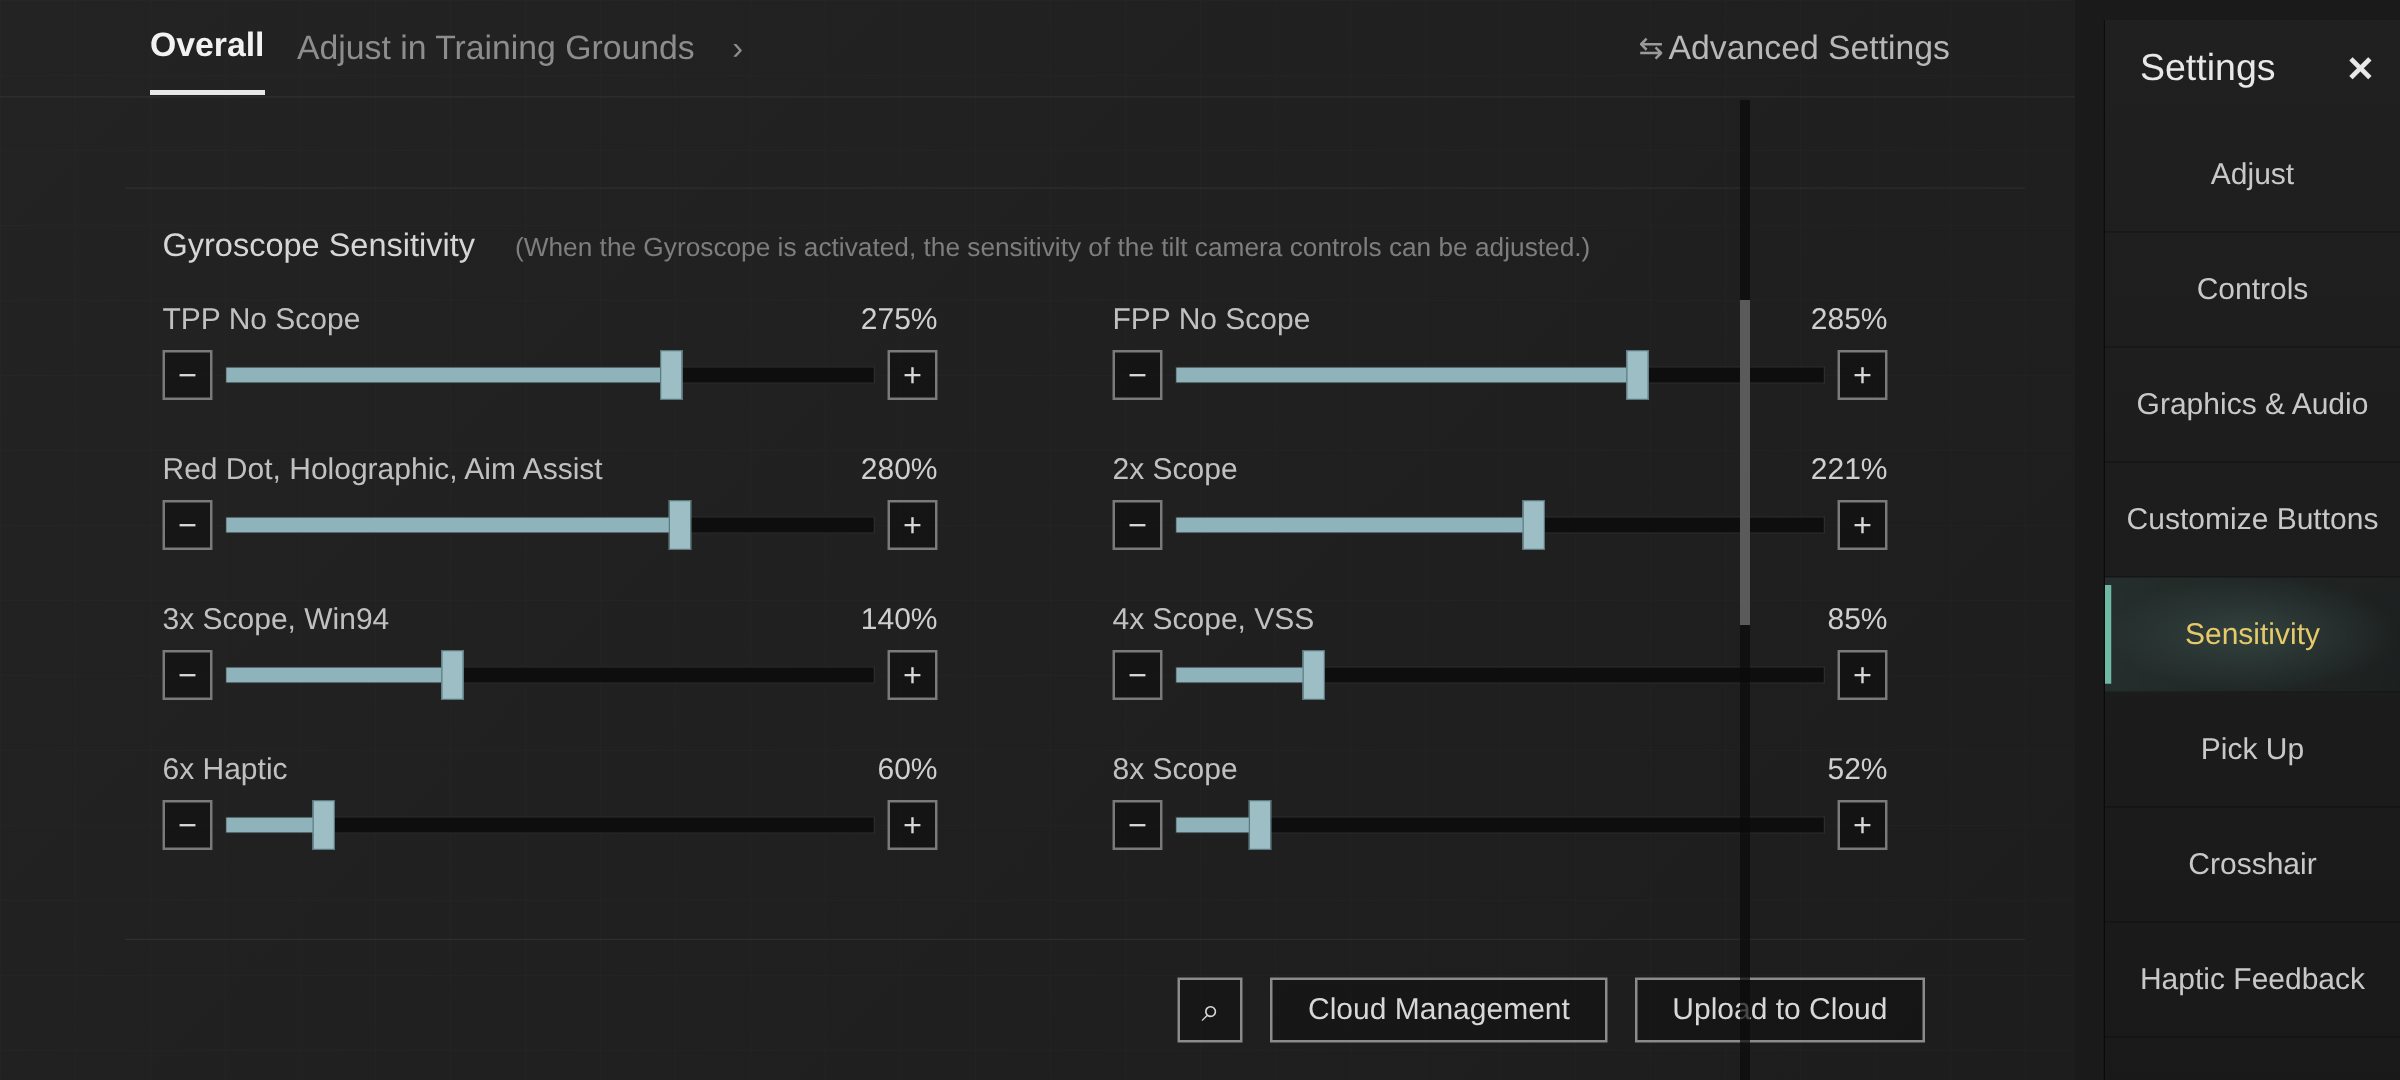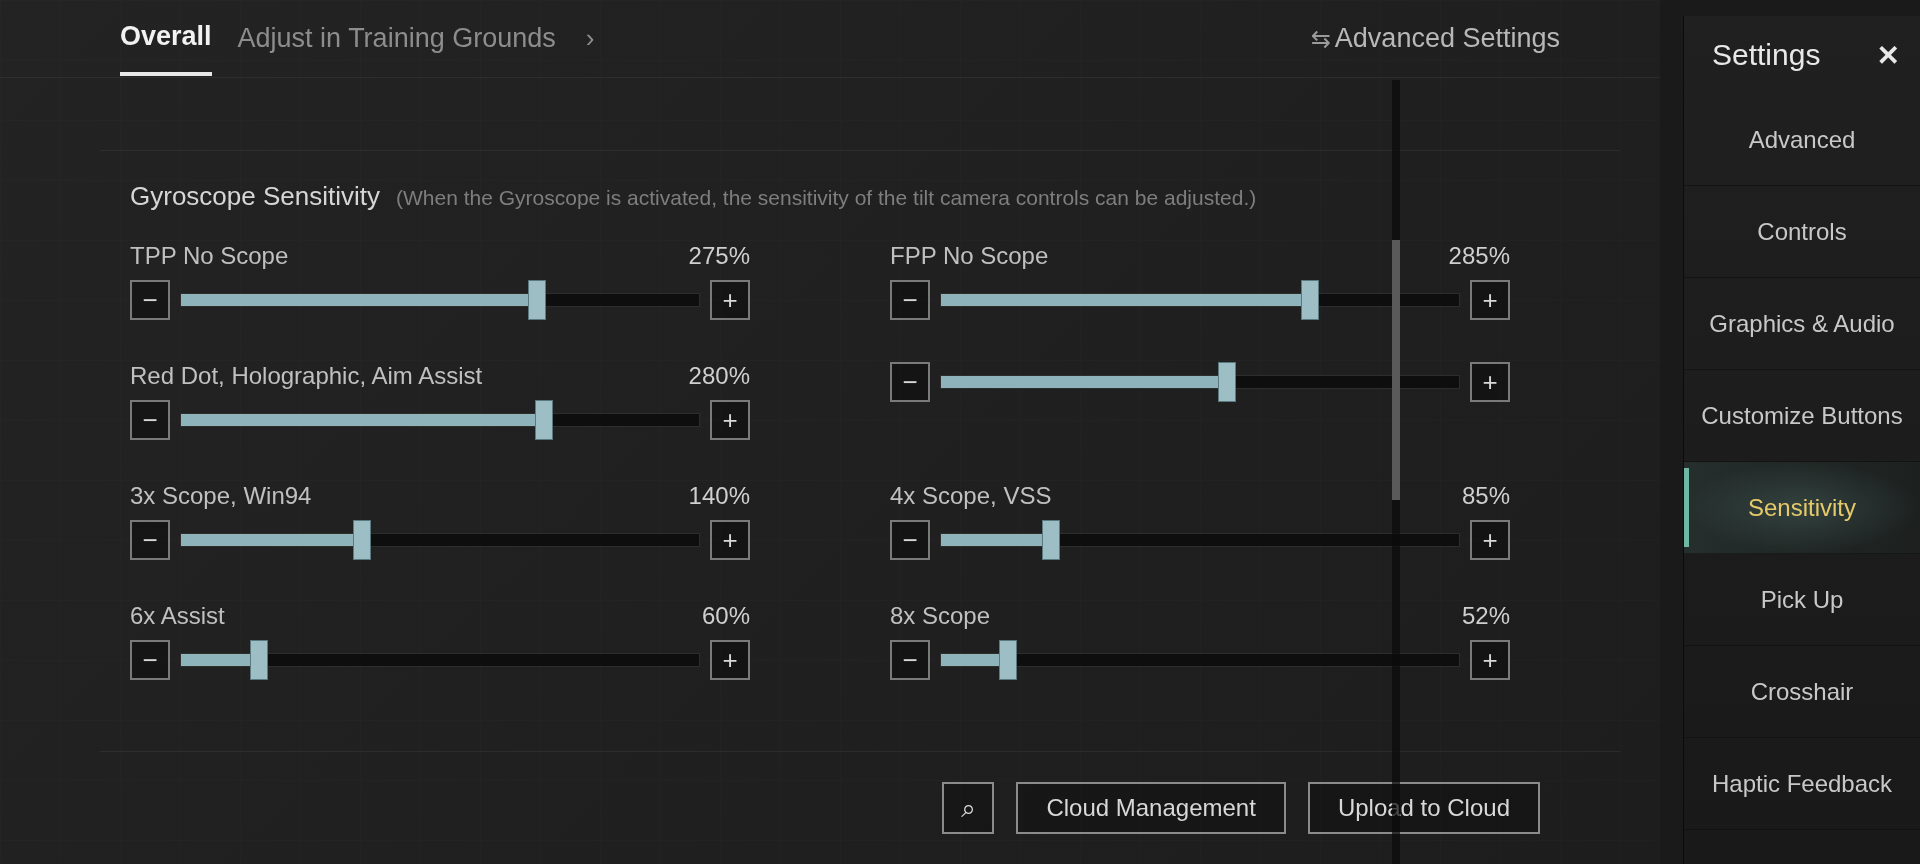--- a/index.html
+++ b/index.html
@@ -103,21 +103,21 @@
     position: absolute;
     left: 100px;
     top: 150px;
     right: 40px;
     padding: 30px 30px 40px 30px;
     border-top: 1px solid rgba(120,120,120,0.15);
   }
   .section-header {
     display: flex;
     align-items: baseline;
-    gap: 16px;
+    gap: 32px;
     margin-bottom: 30px;
   }
   .section-title {
     color: #d6d6d6;
     font-size: 26px;
     font-weight: 500;
   }
   .section-desc {
     color: #7e7e7e;
     font-size: 21px;
@@ -359,20 +359,24 @@
           <div class="slider-row">
             <div class="sq-btn">−</div>
             <div class="track">
               <div class="fill" style="width:70%"></div>
               <div class="thumb" style="left:70%"></div>
             </div>
             <div class="sq-btn">+</div>
           </div>
         </div>
         <div class="slider-block">
+          <div class="slider-top">
+            <div class="slider-label">2x Scope</div>
+            <div class="slider-value">221%</div>
+          </div>
           <div class="slider-row">
             <div class="sq-btn">−</div>
             <div class="track">
               <div class="fill" style="width:55.25%"></div>
               <div class="thumb" style="left:55.25%"></div>
             </div>
             <div class="sq-btn">+</div>
           </div>
         </div>
         <div class="slider-block">
@@ -398,21 +402,21 @@
             <div class="sq-btn">−</div>
             <div class="track">
               <div class="fill" style="width:21.25%"></div>
               <div class="thumb" style="left:21.25%"></div>
             </div>
             <div class="sq-btn">+</div>
           </div>
         </div>
         <div class="slider-block">
           <div class="slider-top">
-            <div class="slider-label">6x Assist</div>
+            <div class="slider-label">6x Haptic</div>
             <div class="slider-value">60%</div>
           </div>
           <div class="slider-row">
             <div class="sq-btn">−</div>
             <div class="track">
               <div class="fill" style="width:15%"></div>
               <div class="thumb" style="left:15%"></div>
             </div>
             <div class="sq-btn">+</div>
           </div>
@@ -447,21 +451,21 @@
 </div>
 
 <div class="right-panel">
   <div class="right-header">
     <div class="right-title">Settings</div>
     <div class="close-x">
       <span>✕</span>
     </div>
   </div>
   <div class="menu" id="right-menu">
-      <div class="menu-item">Advanced</div>
+      <div class="menu-item">Adjust</div>
       <div class="menu-item">Controls</div>
       <div class="menu-item">Graphics &amp; Audio</div>
       <div class="menu-item">Customize Buttons</div>
       <div class="menu-item active">Sensitivity</div>
       <div class="menu-item">Pick Up</div>
       <div class="menu-item">Crosshair</div>
       <div class="menu-item">Haptic Feedback</div>
       <div class="menu-item">Privacy &amp; Social</div>
     </div>
 </div>

